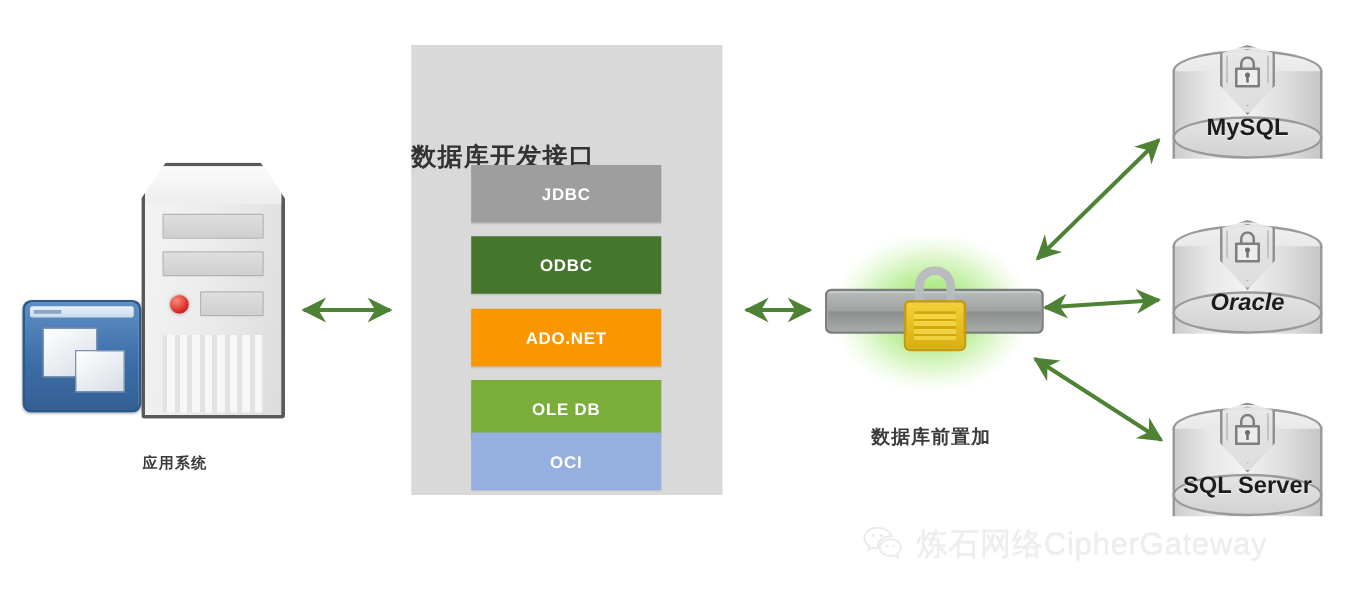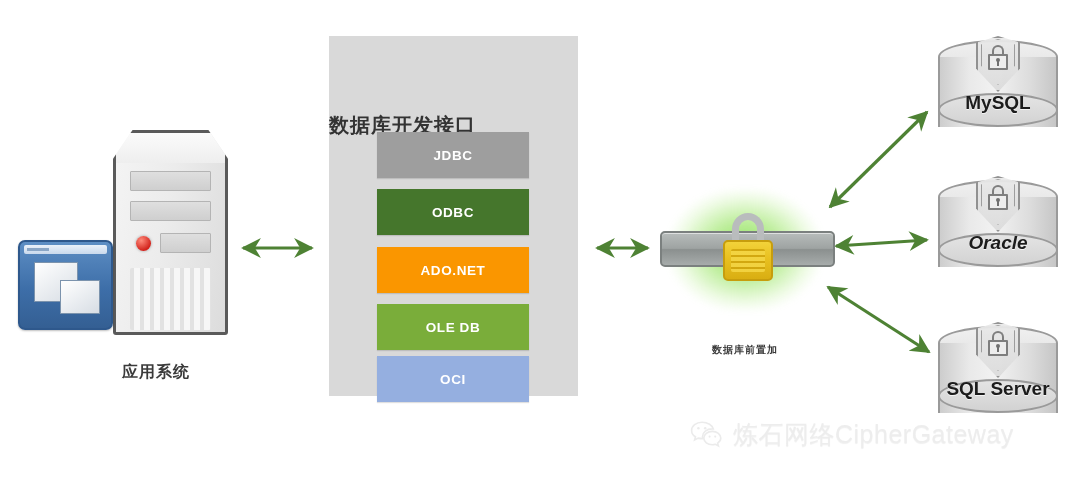--- a/index.html
+++ b/index.html
@@ -65,42 +65,42 @@
     border:1px solid #7b93ad;box-sizing:border-box;
   }
   .winicon .pane.p1{left:14px;top:20px;width:44px;height:40px;}
   .winicon .pane.p2{left:40px;top:38px;width:40px;height:34px;}
 
   .caption{
     position:absolute;text-align:center;
     font-weight:bold;color:#3b3b3b;
     letter-spacing:1px;
   }
-  .caption-app{left:0;top:362px;width:280px;font-size:16px;padding-left:16px;}
+  .caption-app{left:0;top:362px;width:280px;font-size:12px;}
 
   
   .panel{
     position:absolute;left:329px;top:36px;width:249px;height:360px;
     background:#d9d9d9;
   }
   .panel-title{
     position:absolute;left:0;top:48px;width:100%;
     font-size:20px;font-weight:bold;color:#333333;letter-spacing:1px;margin-top:28px;
   }
   .api-box{
     position:absolute;left:48px;width:152px;height:46px;
     display:flex;align-items:center;justify-content:center;
     color:#ffffff;font-weight:bold;font-size:13.5px;letter-spacing:.6px;
     box-shadow:0 1px 1px rgba(0,0,0,.12);
   }
   .api-box.i0{top:96px;background:#9e9e9e;}
   .api-box.i1{top:153px;background:#45762c;}
   .api-box.i2{top:211px;background:#fa9600;}
   .api-box.i3{top:268px;background:#7aad3a;}
-  .api-box.i4{top:320px;background:#95afe0;}
+  .api-box.i4{top:310px;background:#95afe0;}
 
   
   .gw-group{position:absolute;left:645px;top:185px;width:200px;height:200px;}
   .gw-glow{
     position:absolute;left:25px;top:5px;width:150px;height:120px;
     background:radial-gradient(ellipse at center,rgba(120,220,60,.85) 0%,rgba(140,225,80,.55) 35%,rgba(170,235,120,.18) 62%,rgba(255,255,255,0) 75%);
     filter:blur(3px);
   }
   .gw-bar{
     position:absolute;left:15px;top:46px;width:175px;height:36px;
@@ -120,21 +120,21 @@
     background:linear-gradient(180deg,#f2d23a 0%,#e8c020 45%,#d9ae12 100%);
     border:2px solid #c79d0d;border-radius:5px;box-sizing:border-box;
   }
   .gw-lock .body:before{
     content:"";position:absolute;left:6px;top:7px;right:6px;height:23px;
     background:repeating-linear-gradient(180deg,#d8ab10 0 2px,#f3d githubs 2px 6px);
     background:repeating-linear-gradient(180deg,#cfa40d 0 2px,#f4d646 2px 6px);
     border-radius:2px;opacity:.85;
   }
   .caption-gw{
-    left:655px;top:340px;width:180px;font-size:10px;line-height:20px;font-family:Liberation Serif, serif;
+    left:655px;top:340px;width:180px;font-size:15px;line-height:20px;font-family:Liberation Serif, serif;
   }
 
   
   .db{position:absolute;width:128px;height:105px;}
   .db .cyl-top{
     position:absolute;left:0;top:0;width:120px;height:34px;
     background:linear-gradient(180deg,#f0f0f0,#e2e2e2);
     border:2px solid #9a9a9a;border-radius:50%;box-sizing:border-box;
   }
   .db .cyl-body{

